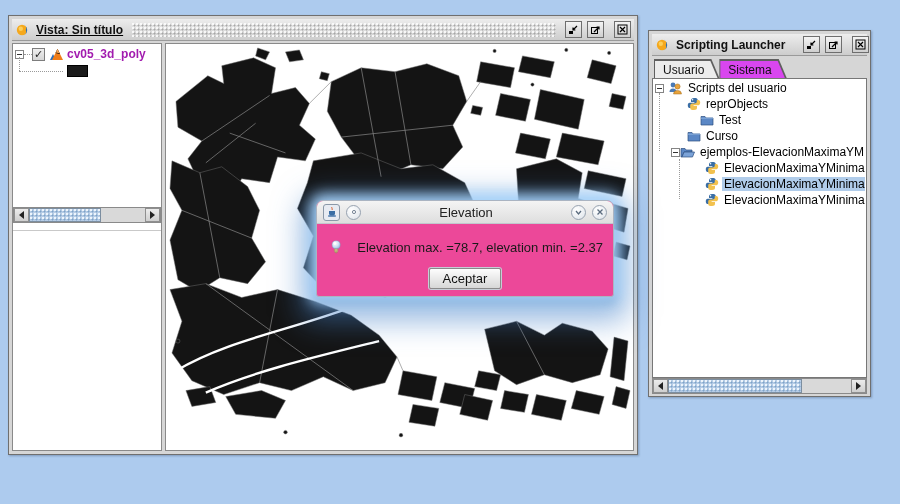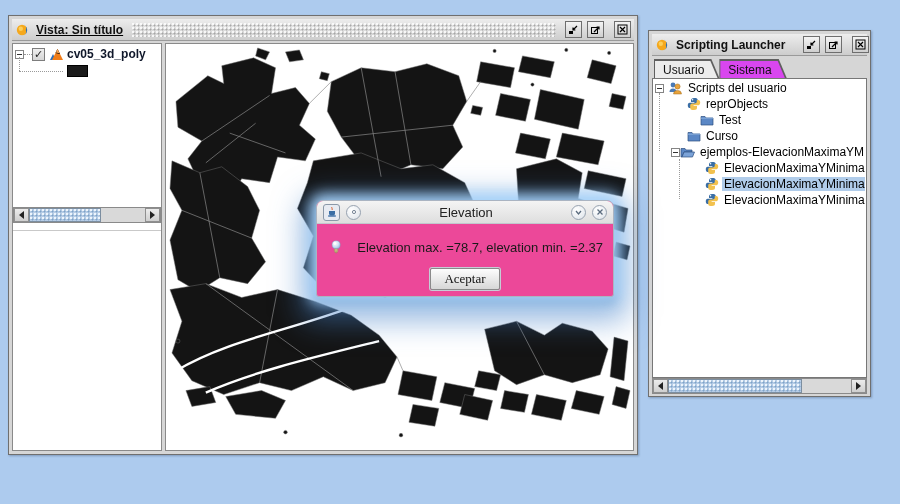--- a/index.html
+++ b/index.html
@@ -23,21 +23,21 @@
 
   
   #vista-window { left:8px; top:15px; width:630px; height:440px;text-decoration:underline; }
   .vista-content { display:flex; gap:3px; height:408px; margin-top:2px; }
   .toc-panel { width:150px; background:#fff; border:1px solid #8a8a8a; position:relative; overflow:hidden; }
   .toc-row { position:absolute; left:0; top:2px; height:16px; display:flex; align-items:center; white-space:nowrap; }
   .expand-box { width:9px; height:9px; border:1px solid #848484; background:#fff; position:relative; flex:none; }
   .expand-box::after { content:""; position:absolute; left:1px; right:1px; top:3px; border-top:1px solid #333; }
   .toc-check { width:13px; height:13px; border:1px solid #7d7d7d; background:linear-gradient(#efefef,#d6d6d6);
                font-size:11px; line-height:11px; text-align:center; color:#222; font-weight:bold; flex:none; }
-  .toc-label { font-size:12px; font-weight:bold; color:#0f172a; margin-left:3px; }
+  .toc-label { font-size:12px; font-weight:bold; color:#a21caf; margin-left:3px; }
   .legend-swatch { position:absolute; left:54px; top:21px; width:21px; height:12px; background:#1b1b1b; border:1px solid #000; }
   .dot-v { position:absolute; border-left:1px dotted #9a9a9a; }
   .dot-h { position:absolute; border-top:1px dotted #9a9a9a; }
 
   
   .hscroll { position:absolute; left:0; right:0; height:16px; background:#d9d9d9; border:1px solid #8a8a8a;
              display:flex; align-items:stretch; }
   .sb-btn { width:15px; background:linear-gradient(#ececec,#cfcfcf); border:1px solid #8f8f8f; flex:none;
             display:flex; align-items:center; justify-content:center; }
   .tri-left { width:0; height:0; border-top:4px solid transparent; border-bottom:4px solid transparent; border-right:5px solid #222; }
@@ -60,21 +60,21 @@
   .dlg-titlebar { height:23px; display:flex; align-items:center; padding:0 6px; gap:6px;
         background:linear-gradient(#f4f4f4,#dedede); border-bottom:1px solid #c2c7ce; border-radius:6px 6px 0 0; }
   .dlg-title { flex:1; text-align:center; font-size:13px; color:#222; }
   .dlg-sqbtn { width:17px; height:17px; border:1px solid #8a98a8; border-radius:3px; background:#e7ebf2;
                display:flex; align-items:center; justify-content:center; flex:none; }
   .dlg-rndbtn { width:15px; height:15px; border:1px solid #97a2b0; border-radius:50%;
                 background:radial-gradient(circle at 35% 30%, #ffffff, #dde3ea); display:flex; align-items:center; justify-content:center; flex:none; }
   .dlg-body { display:flex; align-items:center; padding:6px 10px 0 14px; height:40px; }
   .dlg-msg { font-size:13px; color:#1a1a1a; margin-left:16px; white-space:nowrap; }
   .dlg-btnrow { display:flex; justify-content:center; margin-top:4px; }
-  .accept-btn { font-family:Liberation Serif, serif; font-size:13px; color:#111; padding:2px 13px; border:1px solid #8a8a8a;
+  .accept-btn { font-family:Liberation Sans, sans-serif; font-size:13px; color:#111; padding:2px 13px; border:1px solid #8a8a8a;
                 background:linear-gradient(#fdfdfd,#d7d7d7); box-shadow:0 0 0 1px #c6cdd6; border-radius:2px; }
 
   
   #scripting-window { left:648px; top:30px; width:223px; height:367px; }
   .tabs-row { height:20px; display:flex; align-items:flex-end; padding-left:2px; margin-top:2px; }
   .tab-outer { clip-path:polygon(0 0, calc(100% - 8px) 0, 100% 100%, 0 100%); background:#5f5f5f; padding:1px 1px 0 1px; }
   .tab-inner { clip-path:polygon(0 0, calc(100% - 8px) 0, 100% 100%, 0 100%); font-size:12px; color:#111;
                padding:2px 14px 3px 8px; }
   .tab-active .tab-inner { background:#ececec; }
   .tab-idle .tab-inner { background:#d946ef; }

